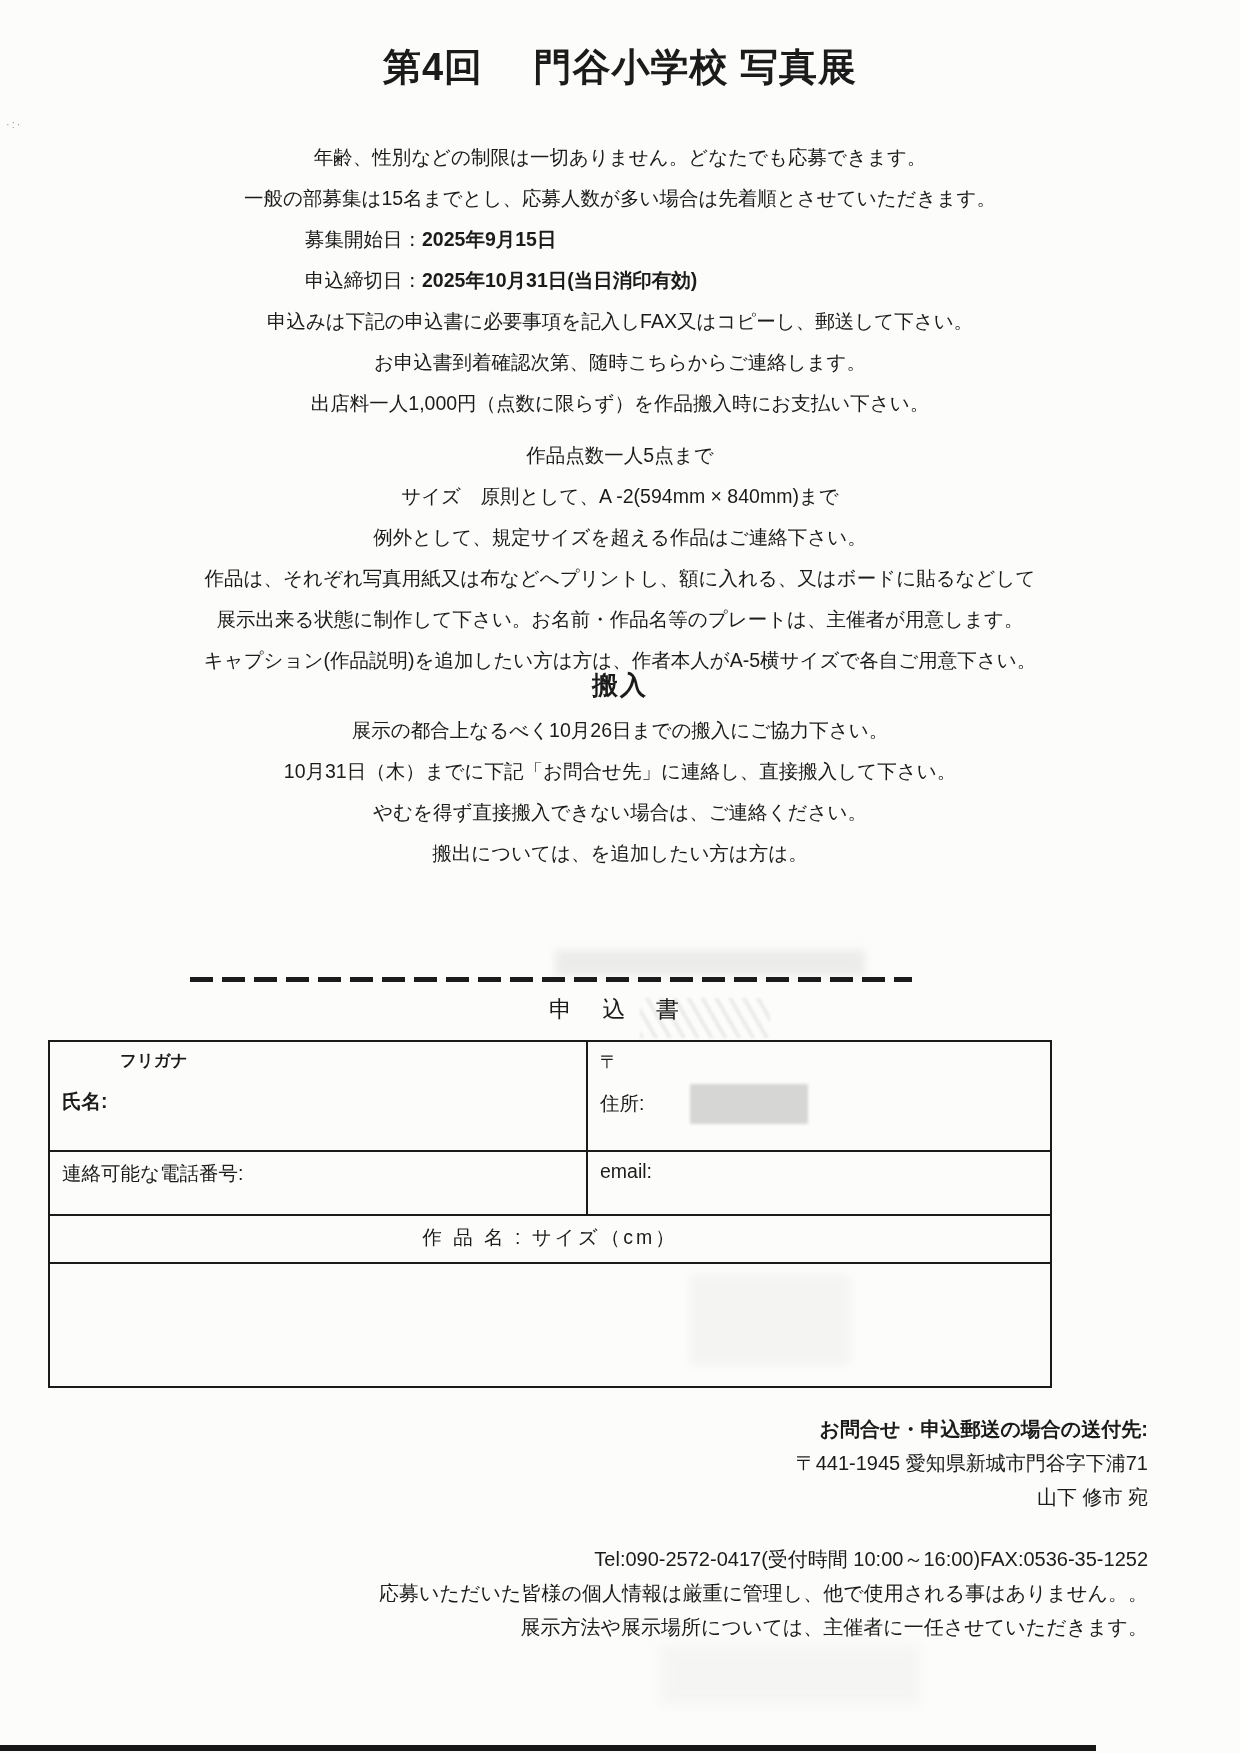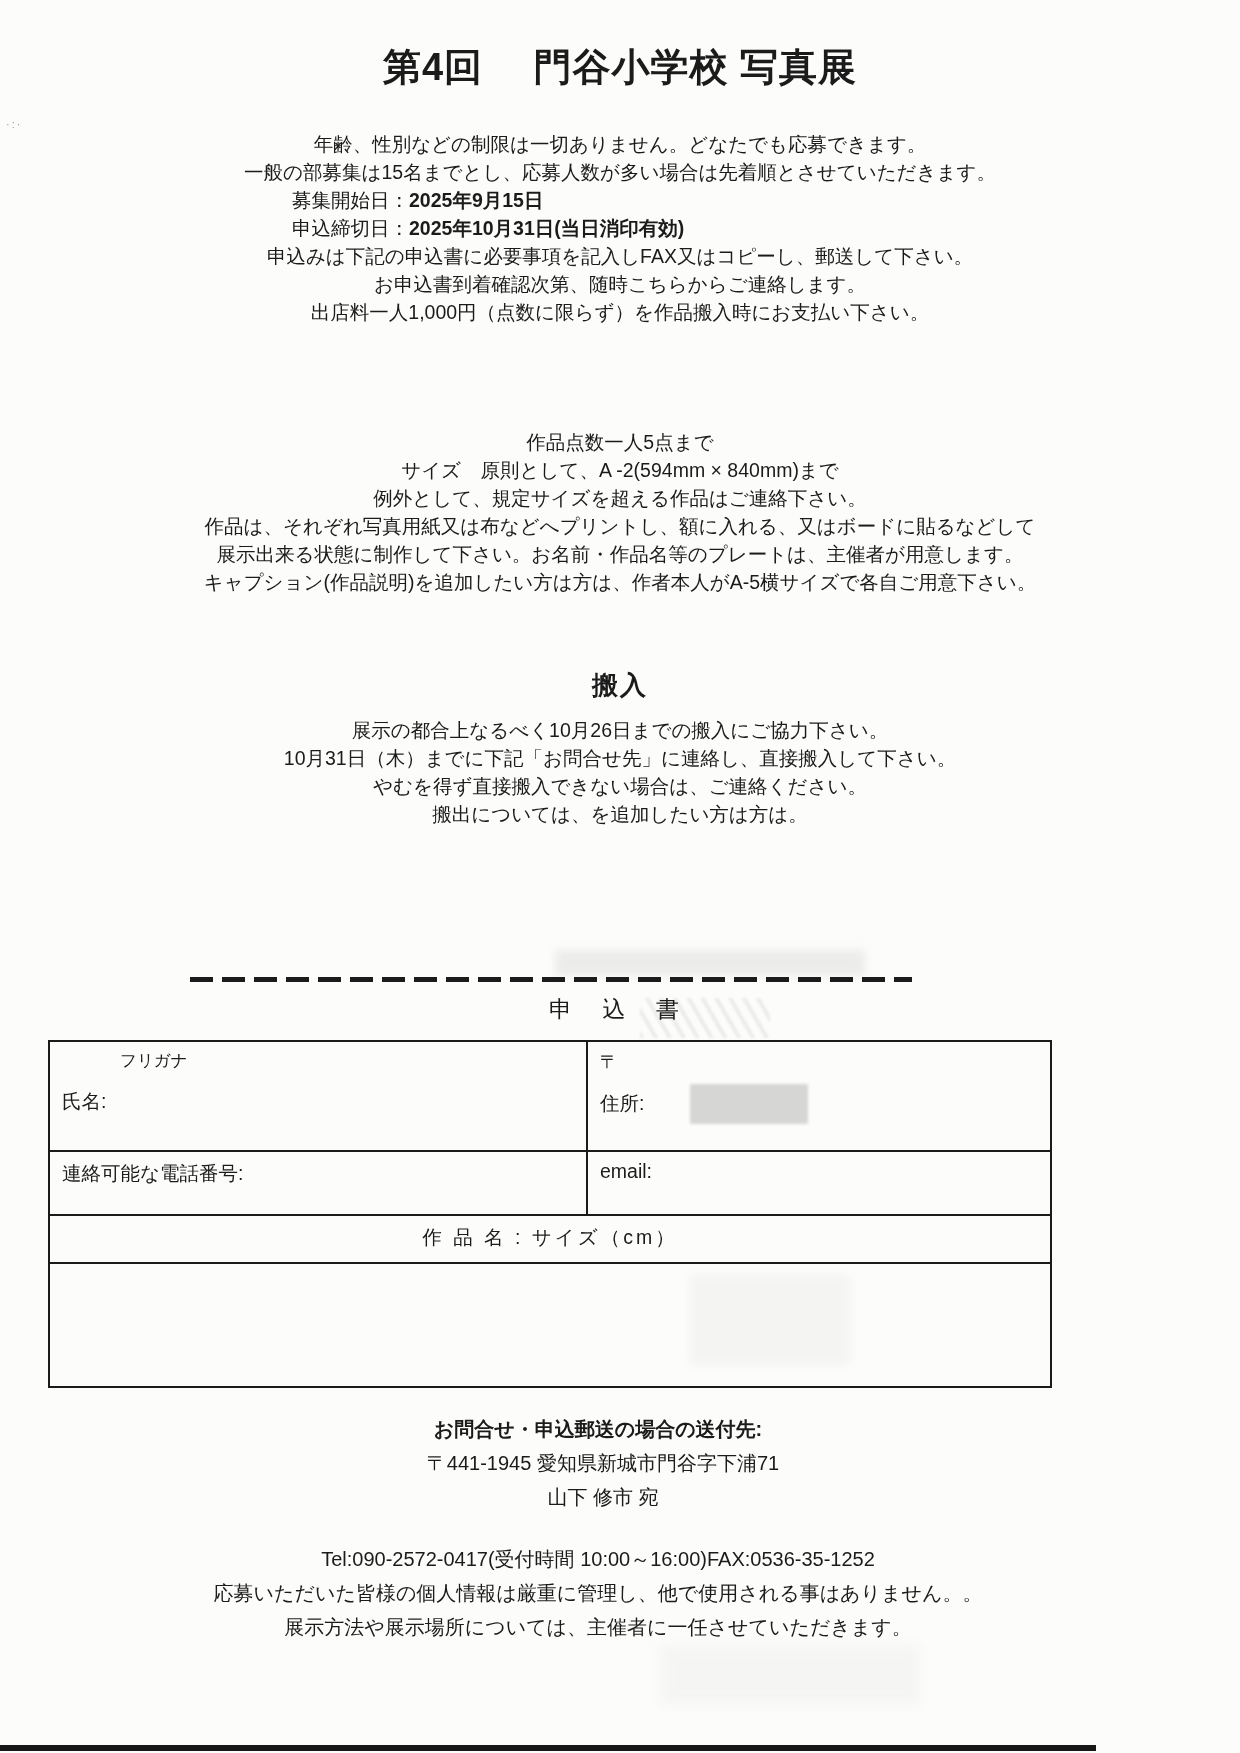--- a/index.html
+++ b/index.html
@@ -10,21 +10,21 @@
   }
   .doc-title {
     position:absolute; top:42px; left:0; width:100%; text-align:center;
     font-size:38px; font-weight:700; letter-spacing:1px; margin:0;
   }
   section { position:absolute; left:0; width:100%; text-align:center; }
   #rules   { top:130px; }
   #work    { top:428px; }
   #carry   { top:668px; }
   h2.sec-heading { margin:0 0 13px 0; font-size:26px; font-weight:700; letter-spacing:2px; }
-  p.line { margin:0; font-size:19.5px; line-height:28px; }
+  p.line { margin:13px; font-size:19.5px; line-height:28px; }
   p.indent { text-align:left; padding-left:292px; }
   .b { font-weight:700; }
 
   .divider {
     position:absolute; top:977px; left:190px; width:722px; height:5px;
     background:repeating-linear-gradient(90deg,#1b1b1b 0 23px,transparent 23px 32px);
   }
   .form-heading {
     position:absolute; top:994px; left:0; width:100%; text-align:center;
     font-size:23px; font-weight:400; letter-spacing:12px; margin:0;
@@ -32,32 +32,32 @@
 
   table.app-form {
     position:absolute; top:1040px; left:48px; width:1004px;
     border-collapse:collapse; table-layout:fixed;
   }
   table.app-form td {
     border:2px solid #1b1b1b; vertical-align:top;
     font-size:19.5px; padding:8px 12px; background:transparent;
   }
   td.cell-name, td.cell-addr { height:92px; }
-  td.cell-name { width:512px; }
+  td.cell-name { width:512px;font-weight:bold; }
   .furigana { font-size:16.5px; padding-left:58px; }
   .name-label { margin-top:16px; }
   .postal-mark { font-size:18px; }
   .addr-label { margin-top:16px; }
   td.cell-phone, td.cell-email { height:46px; vertical-align:middle; }
   td.cell-workheader { height:30px; vertical-align:middle; text-align:center; letter-spacing:3px; }
   td.cell-worklist { height:106px; }
 
   #contact {
     position:absolute; top:1412px; left:48px; width:1100px;
-    text-align:center; font-size:20px; line-height:34px;
+    text-align:right; font-size:20px; line-height:34px;
   }
   .contact-heading { font-weight:700; }
   .contact-ind { padding-left:10px; }
   .tel-group { margin-top:28px; }
   #contact p { margin:0; }
 
   
   .scan-bar { position:absolute; left:0; bottom:2px; width:1096px; height:6px; background:#171717; }
   .mark-tl { position:absolute; top:118px; left:6px; font-size:11px; color:#9a9a9a; letter-spacing:2px; }
   .ghost { position:absolute; pointer-events:none; }

